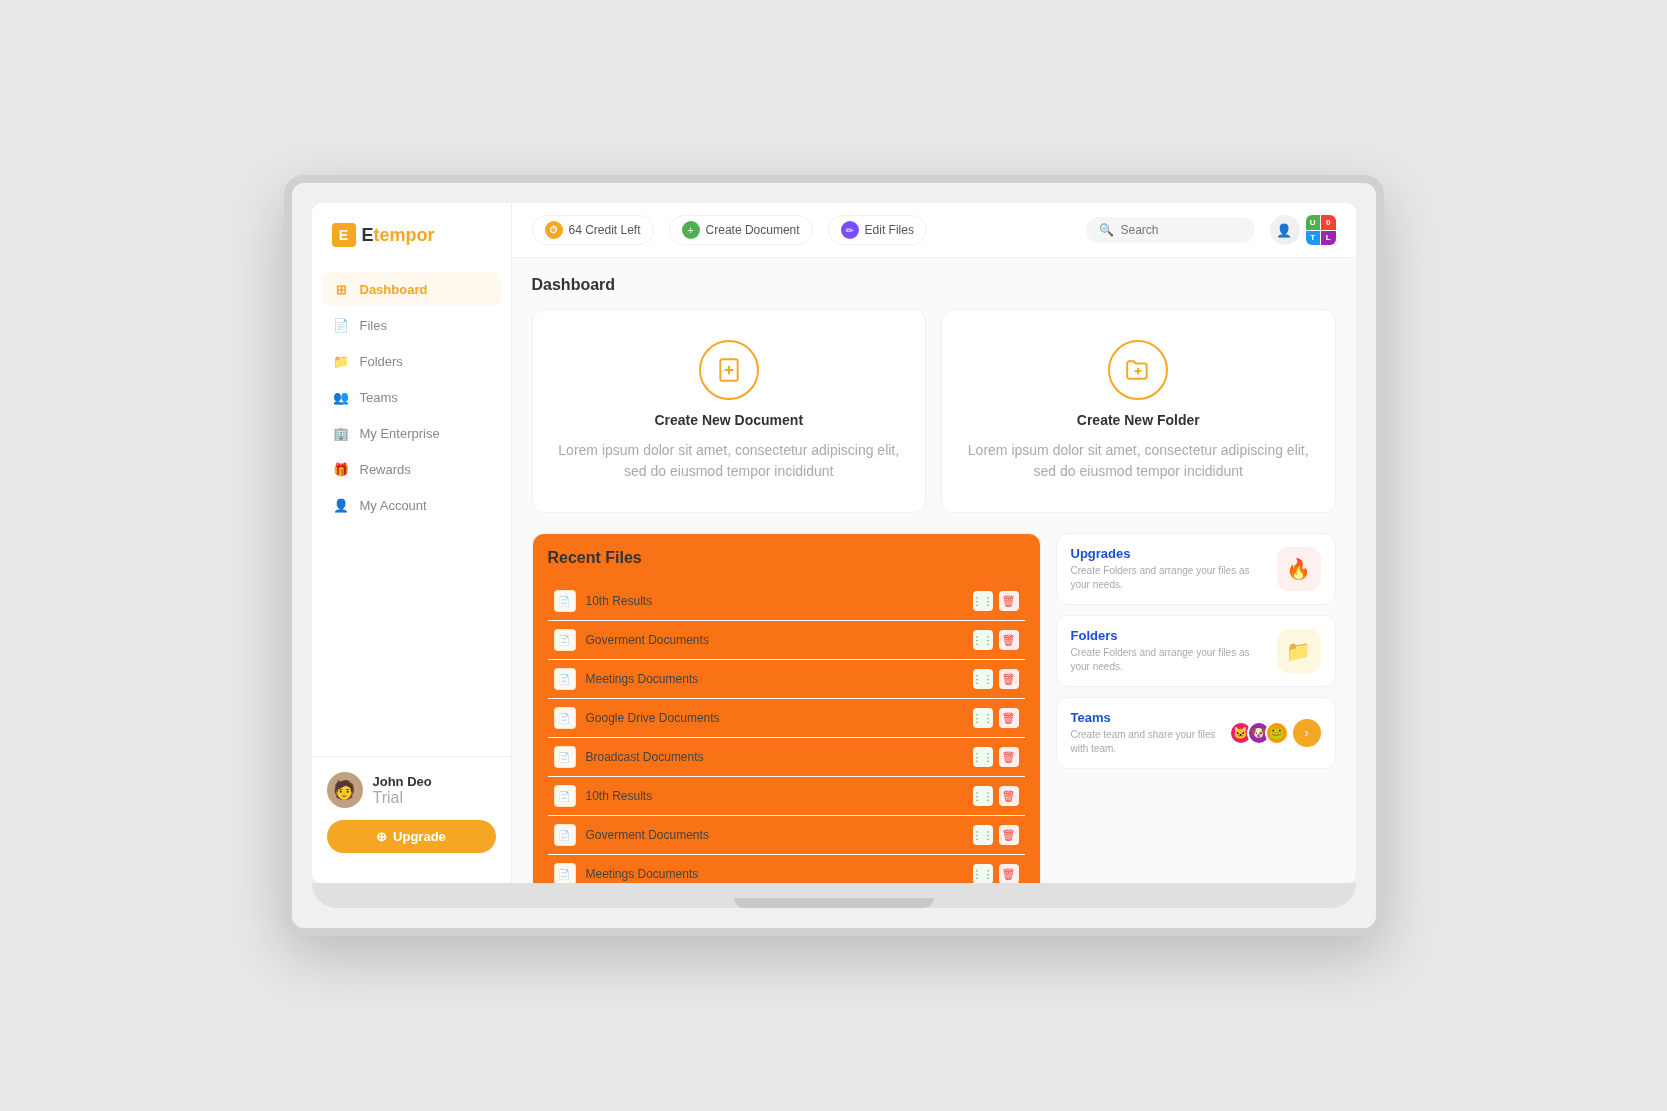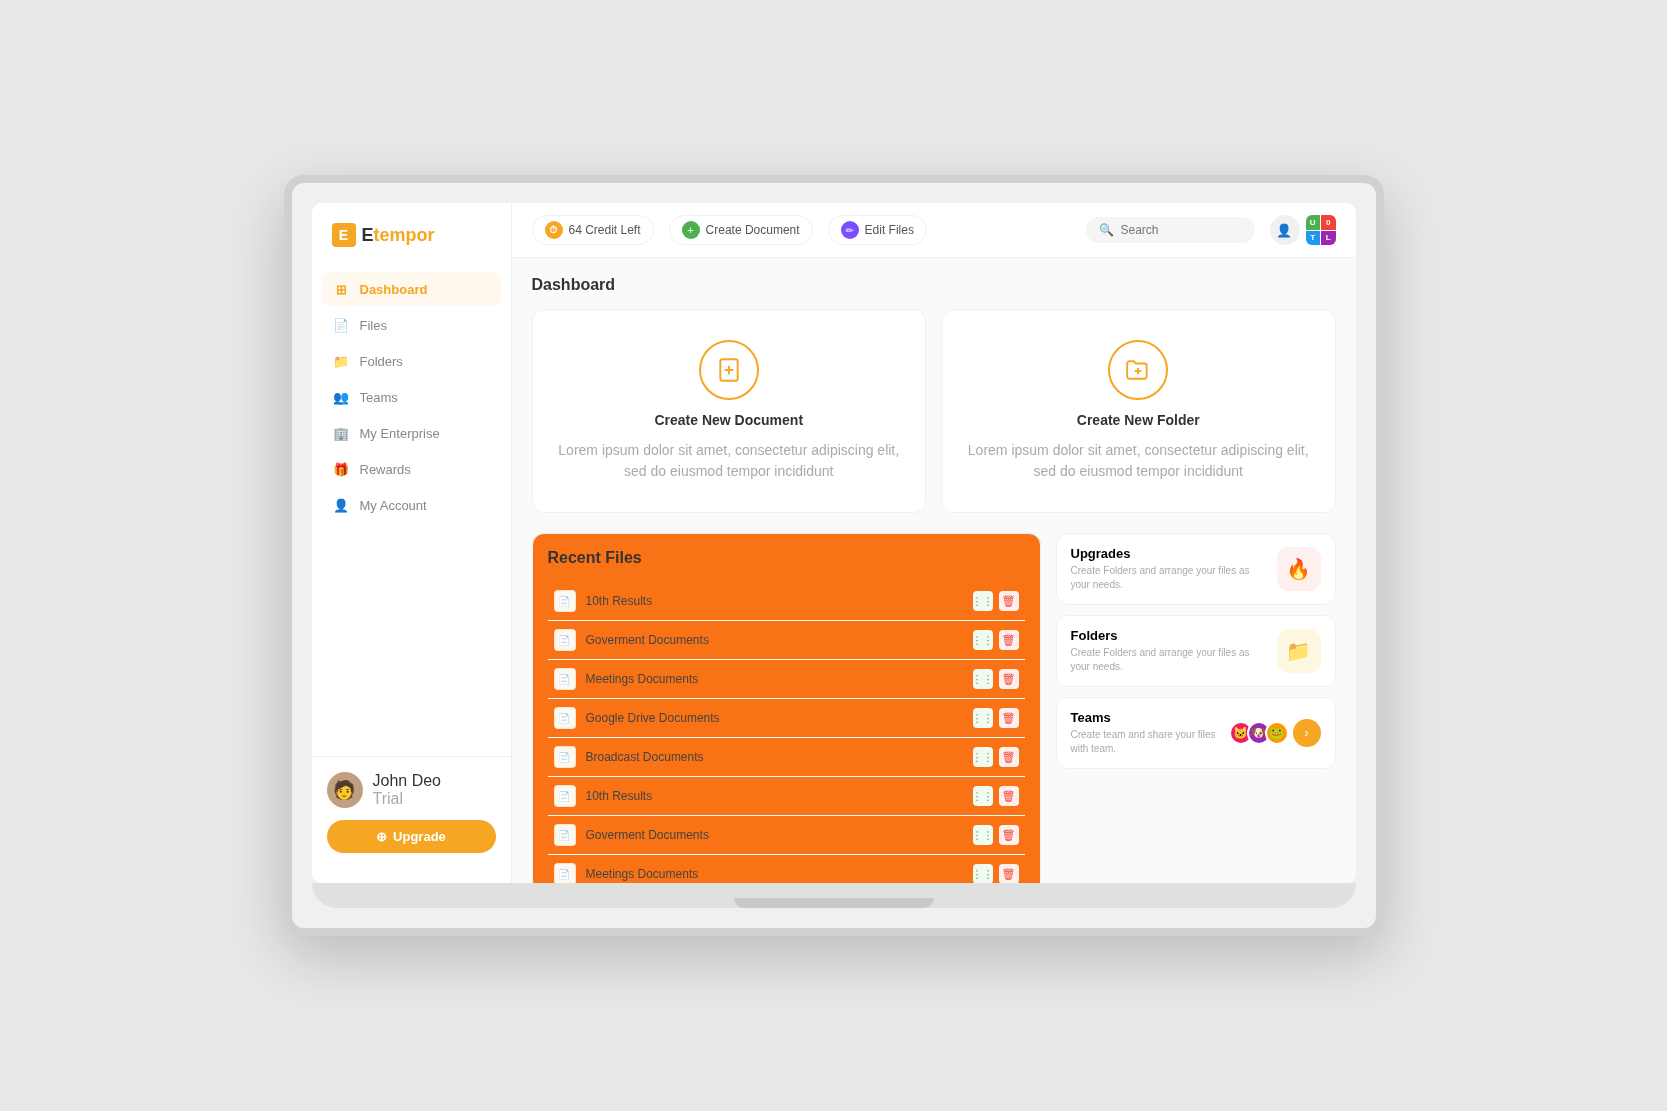--- a/index.html
+++ b/index.html
@@ -126,22 +126,22 @@
       height: 36px;
       border-radius: 50%;
       background: #c0a080;
       overflow: hidden;
       display: flex;
       align-items: center;
       justify-content: center;
       font-size: 18px;
     }
     .user-name {
-      font-size: 16px;
-      font-weight: 400;
+      font-size: 13px;
+      font-weight: 700;
       color: #333;
     }
     .user-plan {
       font-size: 16px;
       color: #aaa;
     }
     .upgrade-btn {
       width: 100%;
       background: #f5a623;
       color: #fff;
@@ -421,21 +421,21 @@
       padding: 12px 14px;
       border: 1px solid #f0f0f0;
       display: flex;
       align-items: center;
       gap: 10px;
     }
     .promo-card-text { flex: 1; }
     .promo-card-title {
       font-size: 13px;
       font-weight: 600;
-      color: #000000;
+      color: #1d4ed8;
       margin-bottom: 3px;
     }
     .promo-card-desc {
       font-size: 10px;
       color: #aaa;
       line-height: 1.4;
     }
     .promo-card-icon {
       width: 44px;
       height: 44px;

